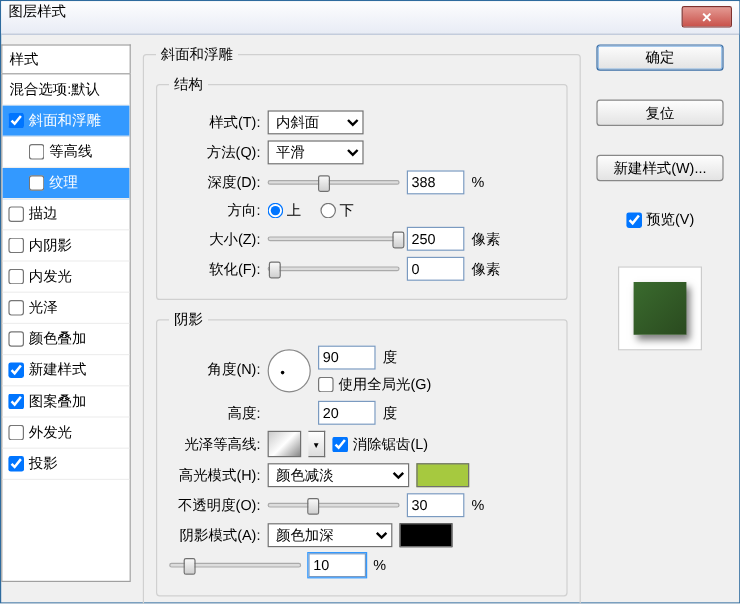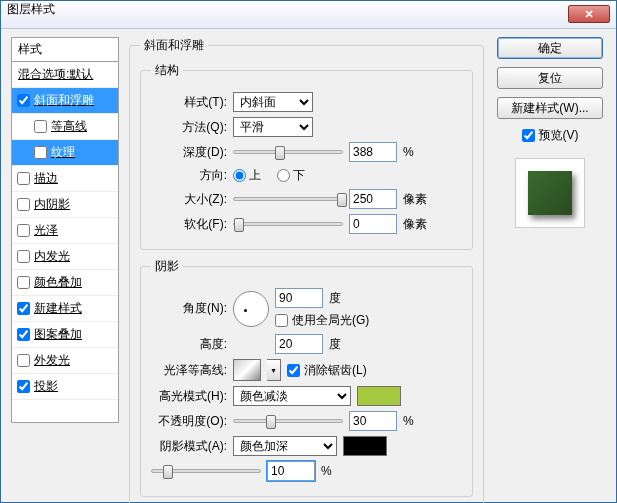--- a/index.html
+++ b/index.html
@@ -1,24 +1,24 @@
 <!DOCTYPE html>
 <html><head>
 <meta charset="utf-8">
 <style>
 * { box-sizing: border-box; margin: 0; padding: 0; font-family: "Microsoft YaHei", Tahoma, sans-serif; font-size: 12px; }
 body { background: #f0f0f0; }
 .dialog { width: 617px; height: 503px; background: #f0f0f0; border: 1px solid #2e6b9e; position: relative; }
 .titlebar { height: 28px; background: linear-gradient(#fdfdfe,#e8ecf5); border-bottom: 1px solid #b8c4d8; display: flex; align-items: flex-start; padding: 0 6px; }
 .titlebar span { font-size: 12px; }
 .close-btn { position: absolute; right: 6px; top: 4px; width: 42px; height: 18px; background: linear-gradient(#e49a93,#c9524b); border: 1px solid #80302c; border-radius: 2px; display:flex;align-items:center;justify-content:center;color:#fff;font-weight:bold;font-size:11px;cursor:pointer;}
-.body { display: flex; padding: 8px 10px 10px 10px; gap: 10px; height: calc(100% - 28px);}
+.body { display: flex; padding: 8px 10px 10px 0; gap: 10px; height: calc(100% - 28px);}
 .left { width: 108px; }
 .styles-header { border:1px solid #a0a0a0; border-bottom:none; background:#fff; padding:3px 6px;}
-.styles-list { border:1px solid #a0a0a0; background:#fff; height: 362px; overflow:hidden;text-decoration:underline;}
+.styles-list { border:1px solid #a0a0a0; background:#fff; height: 424px; overflow:hidden;}
 .style-item { padding:4px 4px 4px 5px; display:flex; align-items:center; gap:4px; border-bottom:1px solid #eee;}
 .style-item.active { background:#3399ff; color:#fff; }
 .style-item.indent { padding-left: 22px; }
 .style-item input[type=checkbox]{ width:13px;height:13px;}
 .blend { padding:4px 6px; border-bottom:1px solid #eee;}
 .middle { flex:1; }
 fieldset { border:1px solid #d0d0d0; border-radius:3px; padding:8px 10px 10px 10px; margin-bottom:8px; position:relative;}
 legend { padding:0 4px; color:#000;}
 .row { display:flex; align-items:center; margin:5px 0; gap:6px;}
 .row label.k { width: 76px; text-align:right; }
@@ -26,21 +26,21 @@
 .slider { flex:0 0 110px; height:4px; background:#ddd; border:1px solid #aaa; border-radius:2px; position:relative;}
 .thumb { position:absolute; top:-5px; width:10px; height:14px; background:linear-gradient(#f8f8f8,#d0d0d0); border:1px solid #707070; border-radius:2px;}
 input.num { width:48px; height:20px; border:1px solid #7a9ac0; padding:0 3px; text-align:left;}
 input.num.focus { outline:1px solid #3399ff;}
 .angle-ring { width:36px;height:36px;border:1px solid #888;border-radius:50%;position:relative;background:#fff;}
 .angle-ring .dot{position:absolute;width:3px;height:3px;background:#000;left:10px;top:17px;border-radius:50%;}
 .contour-sw { width:28px;height:22px;border:1px solid #707070;background:linear-gradient(135deg,#ccc 0%,#fff 50%,#888 100%); display:inline-block;}
 .dd-arrow{width:14px;height:22px;border:1px solid #707070;border-left:none;display:inline-flex;align-items:center;justify-content:center;font-size:8px;background:linear-gradient(#fff,#ddd);}
 .color-sw { width:44px; height:20px; border:1px solid #707070;}
 .radio {display:inline-flex;align-items:center;gap:3px;margin-right:10px;}
-.right { width:112px; display:flex;flex-direction:column;gap:8px;align-items:center;}
+.right { width:112px; display:flex;flex-direction:column;gap:24px;align-items:center;}
 .btn-r { width:106px;height:22px;border:1px solid #888;background:linear-gradient(#fdfdfd,#e3e3e3);border-radius:3px;cursor:pointer;}
 .btn-r.primary { border:1px solid #3b6ea5; box-shadow:0 0 0 1px #8ab8e6 inset;}
 .preview-box { width:70px;height:70px;background:#fff;border:1px solid #ccc;display:flex;align-items:center;justify-content:center;margin-top:6px;}
 .preview-sw { width:44px;height:44px;background:linear-gradient(135deg,#3a6b2e,#2a4a1f);box-shadow:3px 4px 6px rgba(0,0,0,.5);}
 .chk{display:inline-flex;align-items:center;gap:4px;}
 </style>
 </head>
 <body>
 <div class="dialog">
   <div class="titlebar">
@@ -68,25 +68,25 @@
         <div class="style-item">
             <input type="checkbox" style="">
             <span>描边</span>
           </div>
         <div class="style-item">
             <input type="checkbox" style="">
             <span>内阴影</span>
           </div>
         <div class="style-item">
             <input type="checkbox" style="">
+            <span>内发光</span>
+          </div>
+        <div class="style-item">
+            <input type="checkbox" style="">
             <span>光泽</span>
-          </div>
-        <div class="style-item">
-            <input type="checkbox" style="">
-            <span>内发光</span>
           </div>
         <div class="style-item">
             <input type="checkbox" style="">
             <span>颜色叠加</span>
           </div>
         <div class="style-item">
             <input type="checkbox" checked="" style="">
             <span>新建样式</span>
           </div>
         <div class="style-item">

